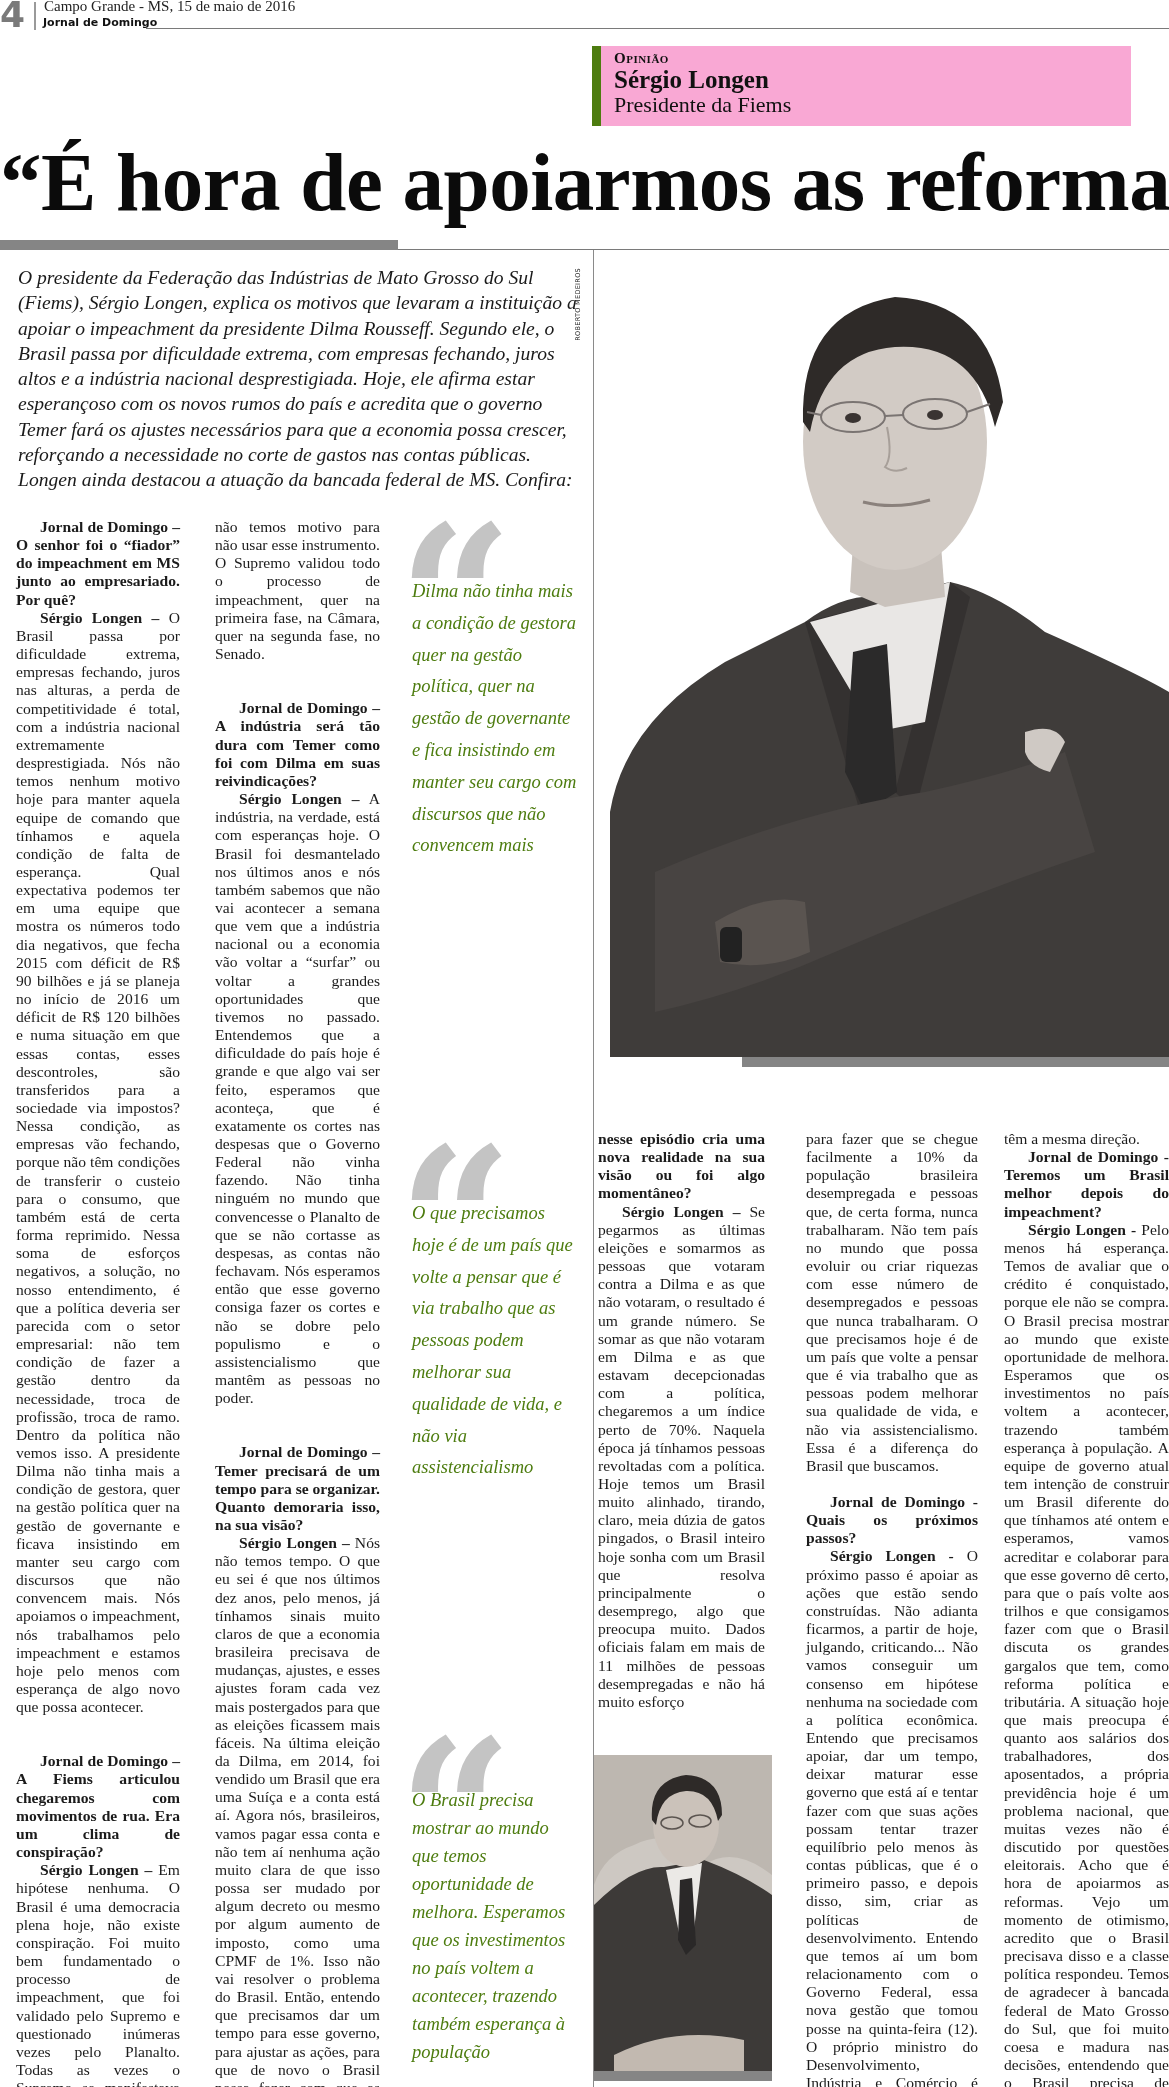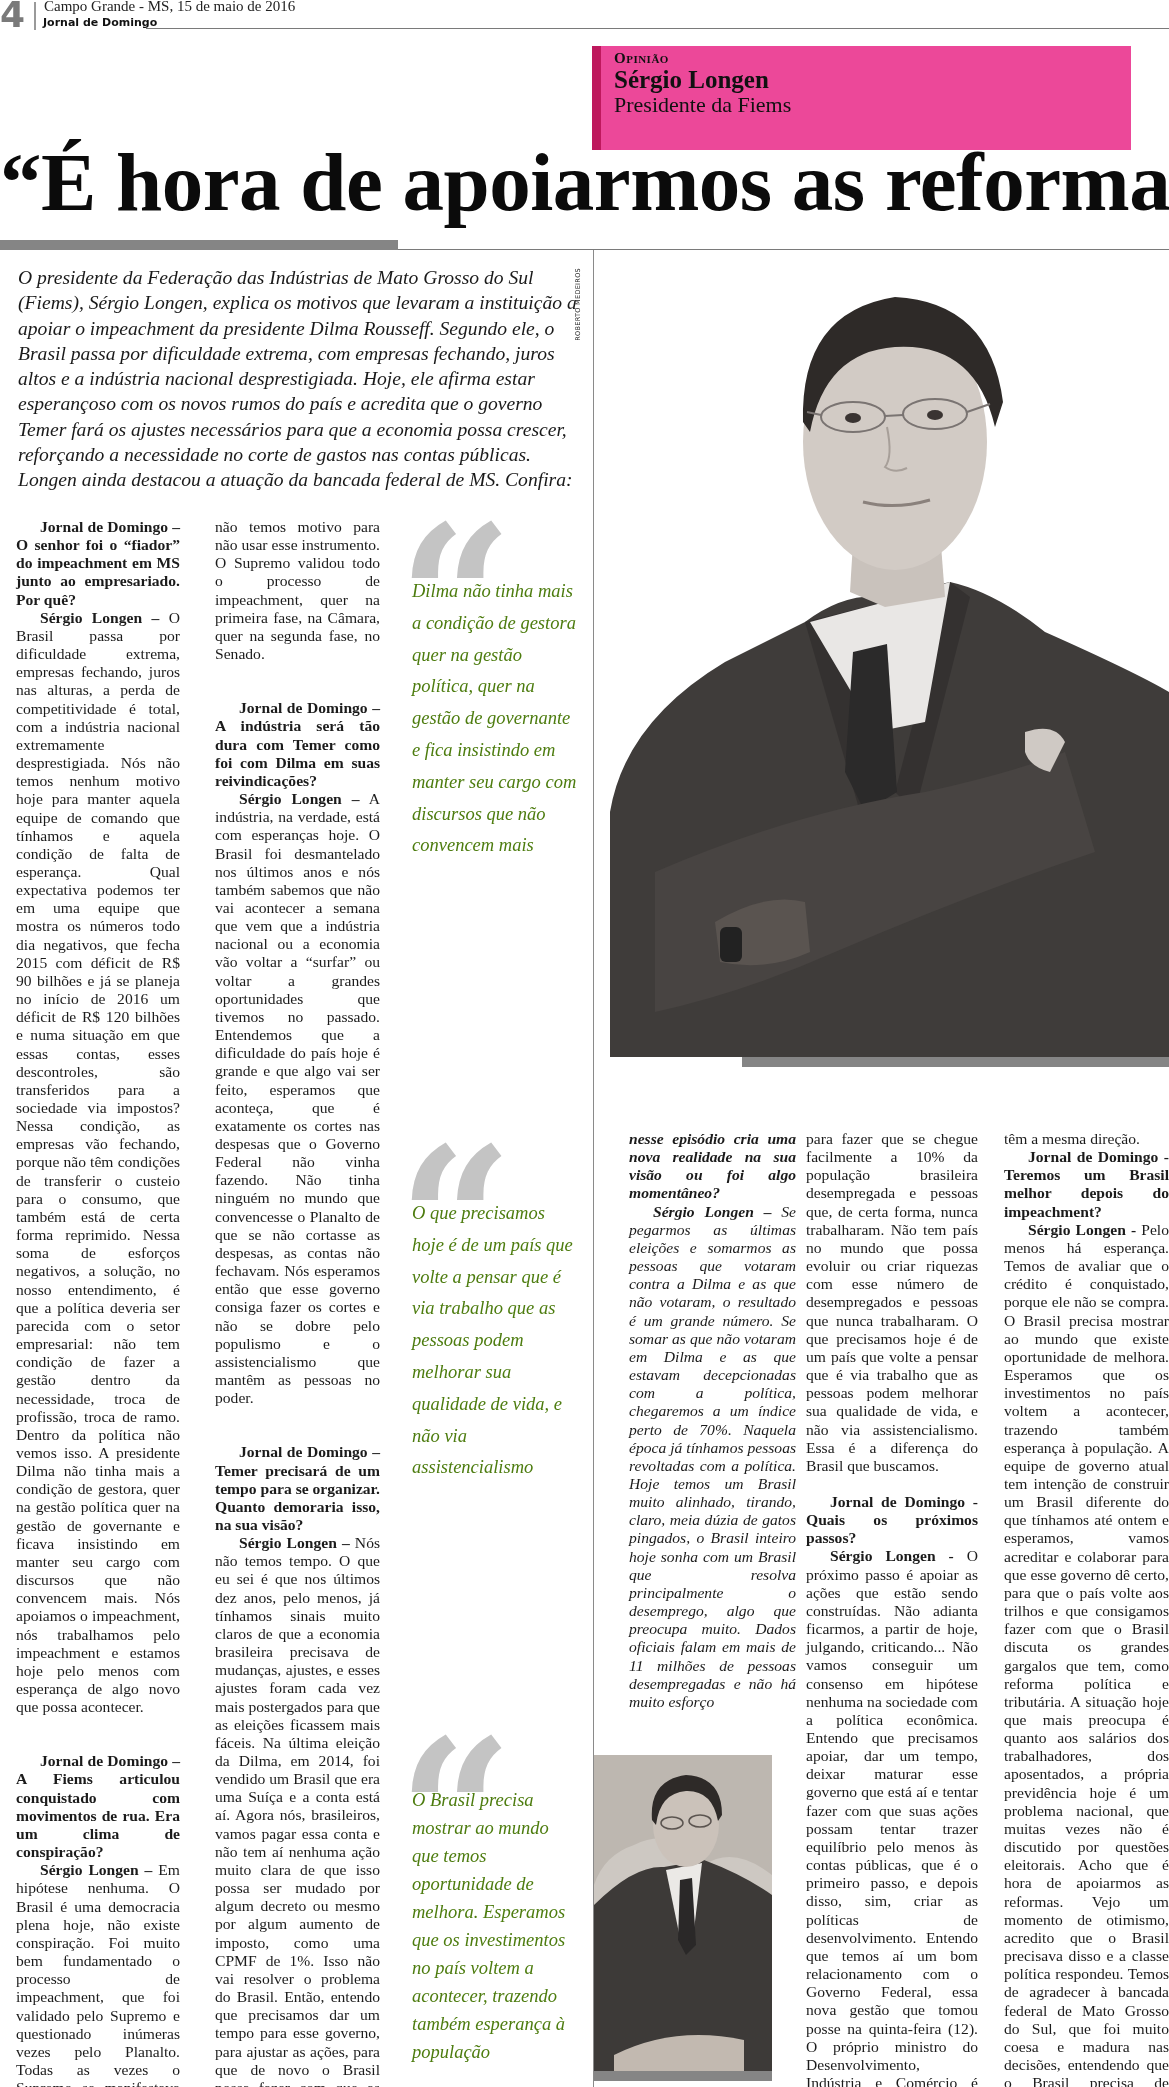--- a/index.html
+++ b/index.html
@@ -7,21 +7,21 @@
   body { position: relative; font-family: "Liberation Serif", "DejaVu Serif", serif; color: #1a1a1a; }
 
   
   .page-num { position: absolute; left: 0; top: -6px; font-family: "DejaVu Sans", sans-serif; font-weight: bold; font-size: 36px; color: #7a7a7a; }
   .mast-divider { position: absolute; left: 34px; top: 2px; width: 2px; height: 28px; background: #9a9a9a; }
   .mast-date { position: absolute; left: 44px; top: -2px; font-size: 15px; color: #222; }
   .mast-paper { position: absolute; left: 43px; top: 16px; font-family: "DejaVu Sans", sans-serif; font-weight: bold; font-size: 11px; color: #111; text-align: right; }
   .mast-rule { position: absolute; left: 146px; right: 0; top: 28px; height: 1px; background: #7a7a7a; }
 
   
-  .opinion-box { position: absolute; left: 592px; top: 46px; width: 539px; height: 104px; background: #ec4899; border-left: 9px solid #be185d; padding: 4px 0 0 13px; }
+  .opinion-box { position: absolute; left: 592px; top: 46px; width: 539px; height: 80px; background: #f9a8d4; border-left: 9px solid #4d7c0f; padding: 4px 0 0 13px; }
   .opinion-kicker { font-size: 15px; font-weight: bold; font-variant: small-caps; letter-spacing: 0.5px; color: #111; line-height: 16px; }
   .opinion-name { font-size: 25px; font-weight: bold; color: #111; line-height: 28px; }
   .opinion-role { font-size: 22px; color: #111; line-height: 22px; }
 
   
   .headline { position: absolute; left: 0; top: 132px; width: 1169px; font-size: 83px; font-weight: bold; letter-spacing: -0.5px; color: #0b0b0b; line-height: 100px; white-space: nowrap; }
   .head-bar { position: absolute; left: 0; top: 240px; width: 398px; height: 10px; background: #858585; }
   .head-rule { position: absolute; left: 398px; right: 0; top: 249px; height: 1px; background: #7a7a7a; }
 
   
@@ -40,21 +40,21 @@
   .col { position: absolute; font-size: 15.6px; line-height: 18.15px; text-align: justify; hyphens: manual; color: #1b1b1b; }
   .col p { margin: 0; text-indent: 0; padding-left: 16px; }
   .col .q { font-weight: bold; text-indent: 24px; }
   .col .q .who { font-weight: bold; }
   .col .a { text-indent: 24px; }
   .col .a .who { font-weight: bold; }
   .col .gap { height: 36px; }
   .col .gap-s { height: 18px; }
   .col1 { left: 0; top: 518px; width: 180px; }
   .col2 { left: 199px; top: 518px; width: 181px; }
-  .col3 { left: 613px; top: 1130px; width: 183px; font-style: italic; }
+  .col3 { left: 582px; top: 1130px; width: 183px; }
   .col4 { left: 790px; top: 1130px; width: 188px; }
   .col5 { left: 988px; top: 1130px; width: 181px; }
 
   
   .pull { position: absolute; left: 398px; width: 180px; }
   .pull-mark { position: absolute; left: 0; top: 0; font-family: "DejaVu Serif", serif; font-size: 200px; line-height: 160px; color: #c4c4c4; font-weight: bold; }
   .pull-text { position: relative; padding-left: 14px; font-style: italic; font-size: 18.5px; line-height: 31.8px; color: #4d7c0f; }
   .pull1 { top: 520px; }
   .pull1 .pull-text { padding-top: 56px; }
   .pull2 { top: 1142px; }
@@ -125,21 +125,21 @@
     <path d="M292 175 Q298 205 290 215 Q300 222 312 216" fill="none" stroke="#a79f99" stroke-width="2"></path>
     <path d="M268 250 Q300 258 335 248" fill="none" stroke="#8a817c" stroke-width="3"></path>
   </svg>
 </div>
 <div class="photo-bar"></div>
 
 <div class="col col1">
   <p class="q"><span class="who">Jornal de Domingo –</span><span> O senhor foi o “fiador” do impeachment em MS junto ao empresariado. Por quê?</span></p>
   <p class="a"><span class="who">Sérgio Longen –</span><span> O Brasil passa por dificuldade extrema, empresas fechando, juros nas alturas, a perda de competitividade é total, com a indústria nacional extremamente desprestigiada. Nós não temos nenhum motivo hoje para manter aquela equipe de comando que tínhamos e aquela condição de falta de esperança. Qual expectativa podemos ter em uma equipe que mostra os números todo dia negativos, que fecha 2015 com déficit de R$ 90 bilhões e já se planeja no início de 2016 um déficit de R$ 120 bilhões e numa situação em que essas contas, esses descontroles, são transferidos para a sociedade via impostos? Nessa condição, as empresas vão fechando, porque não têm condições de transferir o custeio para o consumo, que também está de certa forma reprimido. Nessa soma de esforços negativos, a solução, no nosso entendimento, é que a política deveria ser parecida com o setor empresarial: não tem condição de fazer a gestão dentro da necessidade, troca de profissão, troca de ramo. Dentro da política não vemos isso. A presidente Dilma não tinha mais a condição de gestora, quer na gestão política quer na gestão de governante e ficava insistindo em manter seu cargo com discursos que não convencem mais. Nós apoiamos o impeachment, nós trabalhamos pelo impeachment e estamos hoje pelo menos com esperança de algo novo que possa acontecer.</span></p>
   <div class="gap"></div>
-  <p class="q"><span class="who">Jornal de Domingo –</span><span> A Fiems articulou conquistado com movimentos de rua. Era um clima de conspiração?</span></p>
+  <p class="q"><span class="who">Jornal de Domingo –</span><span> A Fiems articulou chegaremos com movimentos de rua. Era um clima de conspiração?</span></p>
   <p class="a"><span class="who">Sérgio Longen –</span><span> Em hipótese nenhuma. O Brasil é uma democracia plena hoje, não existe conspiração. Foi muito bem fundamentado o processo de impeachment, que foi validado pelo Supremo e questionado inúmeras vezes pelo Planalto. Todas as vezes o Supremo se manifestava na mesma condição de que o processo é legal, ou seja, temos instrumento na Constituição e temos de entender que no Brasil o Judiciário funciona e demonstrou com clareza sua maturidade em avaliar que o país realmente passa por dificuldades e que, se está previsto na Constituição,</span></p>
 </div>
 
 <div class="col col2">
   <p>não temos motivo para não usar esse instrumento. O Supremo validou todo o processo de impeachment, quer na primeira fase, na Câmara, quer na segunda fase, no Senado.</p>
   <div class="gap"></div>
   <p class="q"><span class="who">Jornal de Domingo –</span><span> A indústria será tão dura com Temer como foi com Dilma em suas reivindicações?</span></p>
   <p class="a"><span class="who">Sérgio Longen –</span><span> A indústria, na verdade, está com esperanças hoje. O Brasil foi desmantelado nos últimos anos e nós também sabemos que não vai acontecer a semana que vem que a indústria nacional ou a economia vão voltar a “surfar” ou voltar a grandes oportunidades que tivemos no passado. Entendemos que a dificuldade do país hoje é grande e que algo vai ser feito, esperamos que aconteça, que é exatamente os cortes nas despesas que o Governo Federal não vinha fazendo. Não tinha ninguém no mundo que convencesse o Planalto de que se não cortasse as despesas, as contas não fechavam. Nós esperamos então que esse governo consiga fazer os cortes e não se dobre pelo populismo e o assistencialismo que mantêm as pessoas no poder.</span></p>
   <div class="gap"></div>
   <p class="q"><span class="who">Jornal de Domingo –</span><span> Temer precisará de um tempo para se organizar. Quanto demoraria isso, na sua visão?</span></p>

